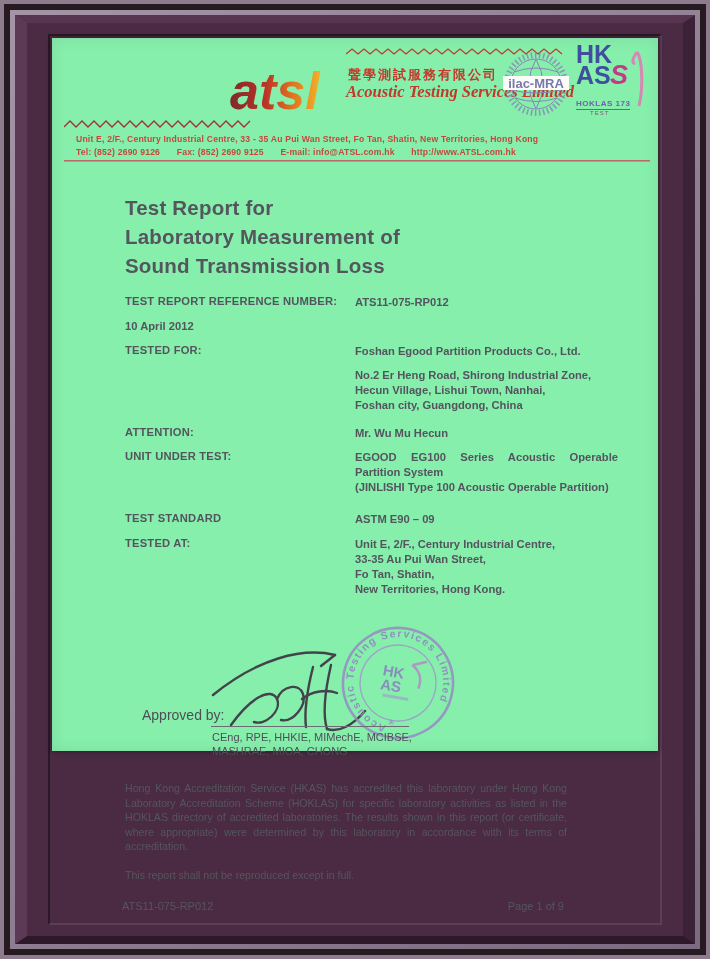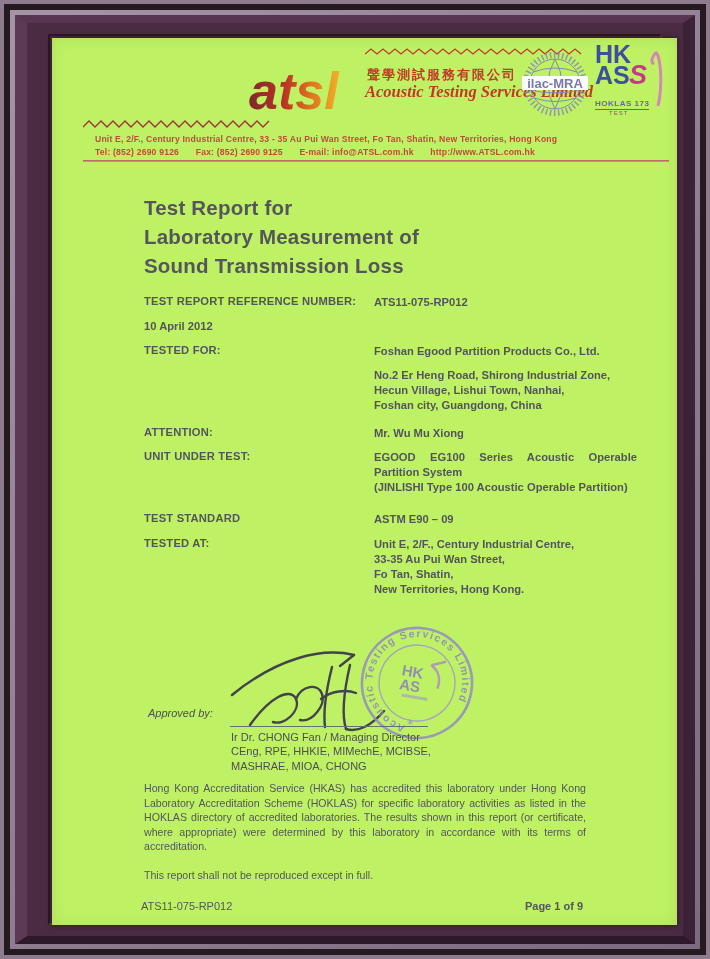--- a/index.html
+++ b/index.html
@@ -4,22 +4,22 @@
 <style>
   html,body{margin:0;padding:0;background:#555;}
   .photo{position:relative;width:710px;height:959px;margin:0 auto;background:#8e7b8e;overflow:hidden;font-family:"Liberation Sans",sans-serif;}
   .frame-dark{position:absolute;inset:4px;background:#241a20;}
   .frame-mid{position:absolute;inset:10px;background:linear-gradient(135deg,#a494a6,#8d7b90 60%,#7c6a80);}
   .frame-plum{position:absolute;inset:15px;background:#4a2b43;}
   .frame-plum::before{content:'';position:absolute;inset:0;border-style:solid;border-width:8px 12px;
     border-color:#573550 #3c2237 #2d1929 #5c3a55;}
   .frame-plum::after{content:'';position:absolute;left:33px;right:33px;top:19px;bottom:19px;
     border:2px solid;border-color:#2c1827 #5e3d57 #5e3d57 #2c1827;}
-  .page{position:absolute;left:52px;top:38px;width:606px;height:887px;background:#bef264;
-    box-shadow:inset 0 0 14px rgba(60,40,60,.10), 0 0 6px rgba(0,0,0,.45);color:#54545e;padding-left:19px;}
+  .page{position:absolute;left:52px;top:38px;width:606px;height:713px;background:#86efac;
+    box-shadow:inset 0 0 14px rgba(60,40,60,.10), 0 0 6px rgba(0,0,0,.45);color:#54545e;}
 
   
   .header{position:relative;height:128px;}
   .atsl-logo{position:absolute;left:176px;top:24px;}
   .cjk{position:absolute;left:296px;top:28px;font-size:13px;font-weight:bold;color:#c23a2c;letter-spacing:2px;white-space:nowrap;}
   .script-name{position:absolute;left:294px;top:44px;font-family:"Liberation Serif",serif;font-style:italic;
     font-weight:bold;font-size:16.5px;color:#c0392b;white-space:nowrap;}
   .zz{position:absolute;}
   .addr{position:absolute;left:24px;font-size:8.6px;color:#c3493c;font-weight:bold;white-space:nowrap;letter-spacing:.2px;}
   .addr.l1{top:96px;}
@@ -45,30 +45,30 @@
   .field-row:nth-child(4){margin-bottom:13px;}
   .field-row:nth-child(7){margin-top:17px;}
   .field-label{flex:0 0 230px;font-size:11.2px;font-weight:bold;letter-spacing:.2px;}
   .field-value{flex:1;font-size:11.2px;font-weight:bold;line-height:1.35;white-space:pre-line;}
   .field-value.justify{text-align:justify;}
 
   
   .sig-block{position:relative;height:132px;margin:38px 0 0 73px;}
   .sig-svg{position:absolute;left:82px;top:-2px;}
   .stamp{position:absolute;left:212px;top:-12px;transform:rotate(10deg);opacity:.85;}
-  .approved-by{position:absolute;left:4px;top:72px;font-size:11px;color:#4e4e56;font-style:italic;}
+  .approved-by{position:absolute;left:17px;top:72px;font-size:14px;color:#4e4e56;}
   .sig-line{position:absolute;left:86px;top:91px;width:198px;border-bottom:1.5px solid #6b6b72;}
   .sig-names{position:absolute;left:87px;top:95px;font-size:11px;color:#4e4e56;line-height:1.32;}
 
   
   .accred{margin:14px 40px 0 73px;width:442px;font-size:10.6px;line-height:1.38;text-align:justify;color:#55555d;}
   .repro{margin:15px 0 0 73px;font-size:10.6px;color:#55555d;}
   .footer-row{display:flex;justify-content:space-between;width:442px;margin:19px 40px 0 70px;
     font-size:11px;color:#55555d;}
-  .footer-row .pg{font-weight:bold;}
+  .footer-row .pg{font-weight:normal;}
 </style>
 </head>
 <body>
 
 <div class="photo">
   <div class="frame-dark"></div>
   <div class="frame-mid"></div>
   <div class="frame-plum"></div>
 
   <div class="page">
@@ -157,21 +157,21 @@
         <div class="field-value">Foshan Egood Partition Products Co., Ltd.</div>
       </div>
         <div class="field-row">
         <div class="field-label"></div>
         <div class="field-value justify">No.2 Er Heng Road, Shirong Industrial Zone,
 Hecun Village, Lishui Town, Nanhai,
 Foshan city, Guangdong, China</div>
       </div>
         <div class="field-row">
         <div class="field-label">ATTENTION:</div>
-        <div class="field-value">Mr. Wu Mu Xiong</div>
+        <div class="field-value">Mr. Wu Mu Hecun</div>
       </div>
         <div class="field-row">
         <div class="field-label">UNIT UNDER TEST:</div>
         <div class="field-value justify">EGOOD EG100 Series Acoustic Operable Partition System
 (JINLISHI Type 100 Acoustic Operable Partition)</div>
       </div>
         <div class="field-row">
         <div class="field-label">TEST STANDARD</div>
         <div class="field-value">ASTM E90 – 09</div>
       </div>
@@ -212,21 +212,20 @@
           <text x="44" y="55" font-size="15">HK</text>
           <text x="44" y="69" font-size="15">AS</text>
         </g>
         <path d="M72 40 C 80 44 84 52 82 62 M72 40 l14 -6" fill="none" stroke="#b18cc6" stroke-width="2.6"></path>
         <rect x="48" y="73" width="26" height="3" fill="#a198cc" opacity=".7"></rect>
       </svg>
 
       <div class="approved-by">Approved by:</div>
       <div class="sig-line"></div>
       <div class="sig-names">
-        <div>Ir Dr. CHONG Fan / Managing Director</div>
         <div>CEng, RPE, HHKIE, MIMechE, MCIBSE,</div>
         <div>MASHRAE, MIOA, CHONG</div>
       </div>
     </div>
 
     <div class="accred">Hong Kong Accreditation Service (HKAS) has accredited this laboratory under Hong Kong Laboratory Accreditation Scheme (HOKLAS) for specific laboratory activities as listed in the HOKLAS directory of accredited laboratories. The results shown in this report (or certificate, where appropriate) were determined by this laboratory in accordance with its terms of accreditation.</div>
     <div class="repro">This report shall not be reproduced except in full.</div>
     <div class="footer-row">
       <span>ATS11-075-RP012</span>
       <span class="pg">Page 1 of 9</span>

